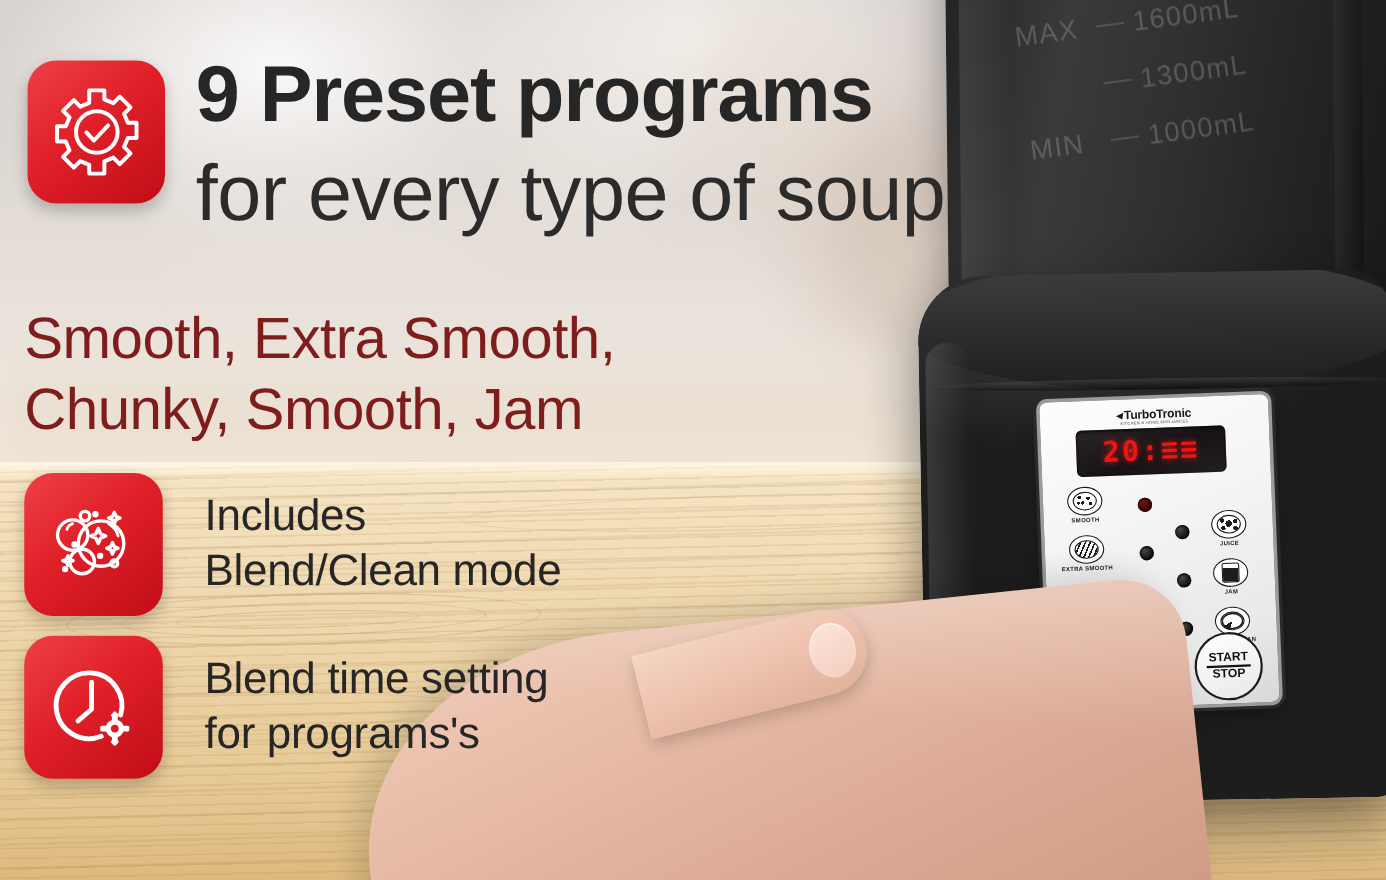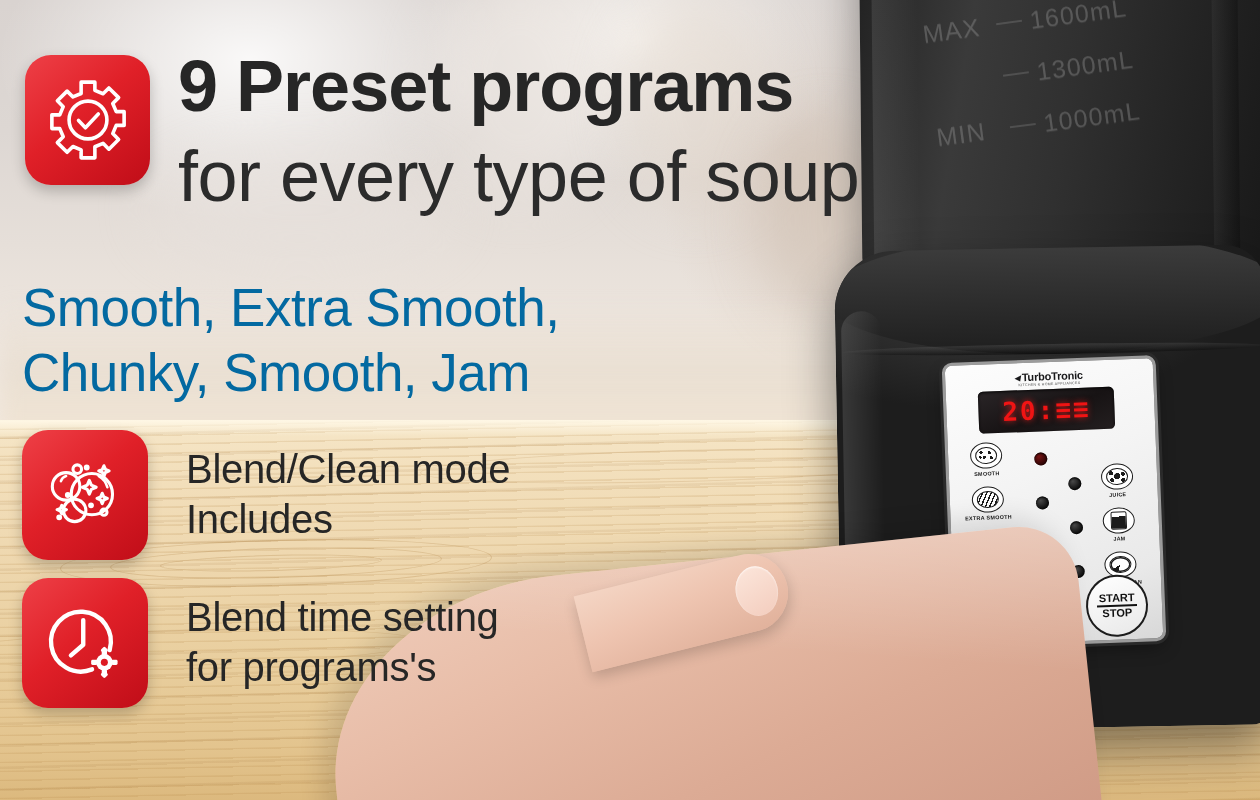--- a/index.html
+++ b/index.html
@@ -264,21 +264,21 @@
     position:absolute;left:178px;top:52px;width:760px;
     font-size:72px;font-weight:bold;color:#262626;line-height:.96;
     letter-spacing:-1px;
   }
   .subhead{
     position:absolute;left:178px;top:140px;width:760px;
     font-size:72px;color:#2b2b2b;line-height:1;letter-spacing:-.5px;
   }
   .programs{
     position:absolute;left:22px;top:276px;width:700px;
-    font-size:53px;color:#0369a1;line-height:1.22;letter-spacing:-.5px;
+    font-size:53px;color:#7f1d1d;line-height:1.22;letter-spacing:-.5px;
   }
   .feat{
     position:absolute;font-size:40px;color:#262626;line-height:1.26;
     letter-spacing:-.3px;
   }
   .f1{left:186px;top:444px;width:520px;}
   .f2{left:186px;top:592px;width:520px;}
 </style>
 </head>
 <body>
@@ -460,22 +460,22 @@
 
   <div class="headline">9 Preset programs</div>
   <div class="subhead">for every type of soup</div>
 
   <div class="programs">
     <div>Smooth, Extra Smooth,</div>
     <div>Chunky, Smooth, Jam</div>
   </div>
 
   <div class="feat f1">
+    <div>Includes</div>
     <div>Blend/Clean mode</div>
-    <div>Includes</div>
   </div>
 
   <div class="feat f2">
     <div>Blend time setting</div>
     <div>for programs's</div>
   </div>
 
 </div>
 
 </body></html>

